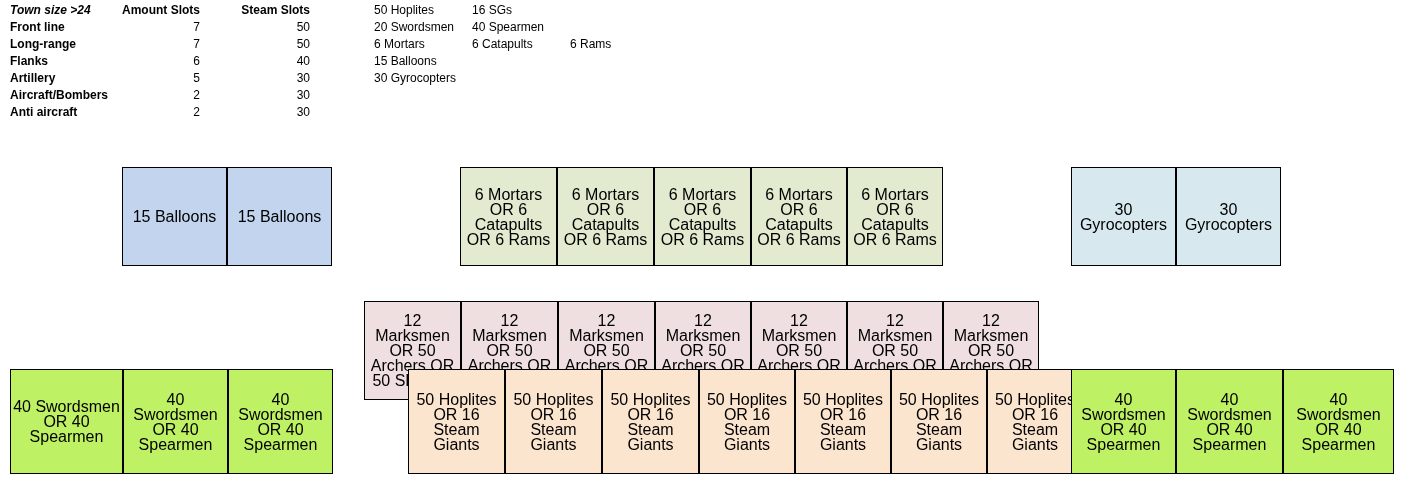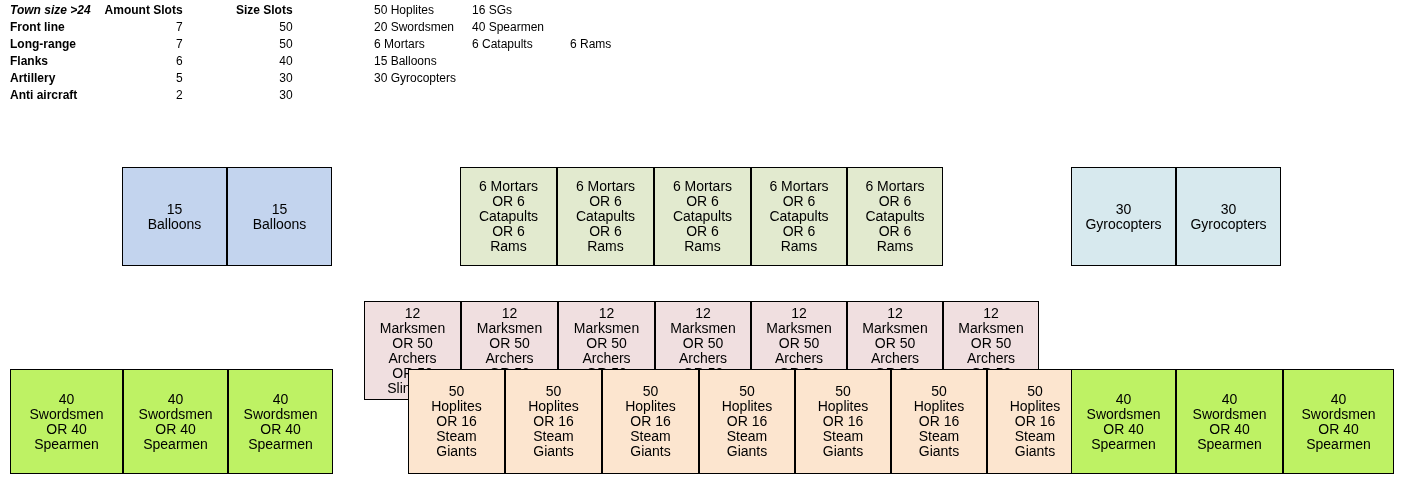--- a/index.html
+++ b/index.html
@@ -70,59 +70,64 @@
 
   
   .cell {
     position: absolute;
     box-sizing: border-box;
     border: 1px solid #000000;
     display: flex;
     align-items: center;
     justify-content: center;
     text-align: center;
-    font-size: 14px;
+    font-size: 16px;
     line-height: 15px;
-    padding: 16px;
+    padding: 2px;
   }
   .c-blue   { background: #c3d4ee; }
   .c-green  { background: #e2eacf; }
   .c-pink   { background: #f0dfe0; margin-top: 34px; }
   .c-orange { background: #fce5cf; margin-left: 44px; }
   .c-purple { background: #bef264; }
   .c-cyan   { background: #d7e9ee; }
 </style>
 </head>
 <body>
 
 <table id="legend-table">
   <tbody>
       <tr>
     <td class="hdr-title">Town size &gt;24</td>
     <td class="hdr num">Amount Slots</td>
-    <td class="hdr num2">Size Slots</td>
+    <td class="hdr num2">Steam Slots</td>
   </tr>
   <tr>
     <td class="rowlabel">Front line</td>
     <td class="num">7</td>
     <td class="num2">50</td>
   </tr>
   <tr>
     <td class="rowlabel">Long-range</td>
     <td class="num">7</td>
     <td class="num2">50</td>
   </tr>
   <tr>
     <td class="rowlabel">Flanks</td>
     <td class="num">6</td>
     <td class="num2">40</td>
   </tr>
   <tr>
     <td class="rowlabel">Artillery</td>
     <td class="num">5</td>
+    <td class="num2">30</td>
+  </tr>
+  <tr>
+    <td class="rowlabel">Aircraft/Bombers</td>
+    <td class="num">2</td>
     <td class="num2">30</td>
   </tr>
   <tr>
     <td class="rowlabel">Anti aircraft</td>
     <td class="num">2</td>
     <td class="num2">30</td>
   </tr>
 </tbody>
   </table>
 

